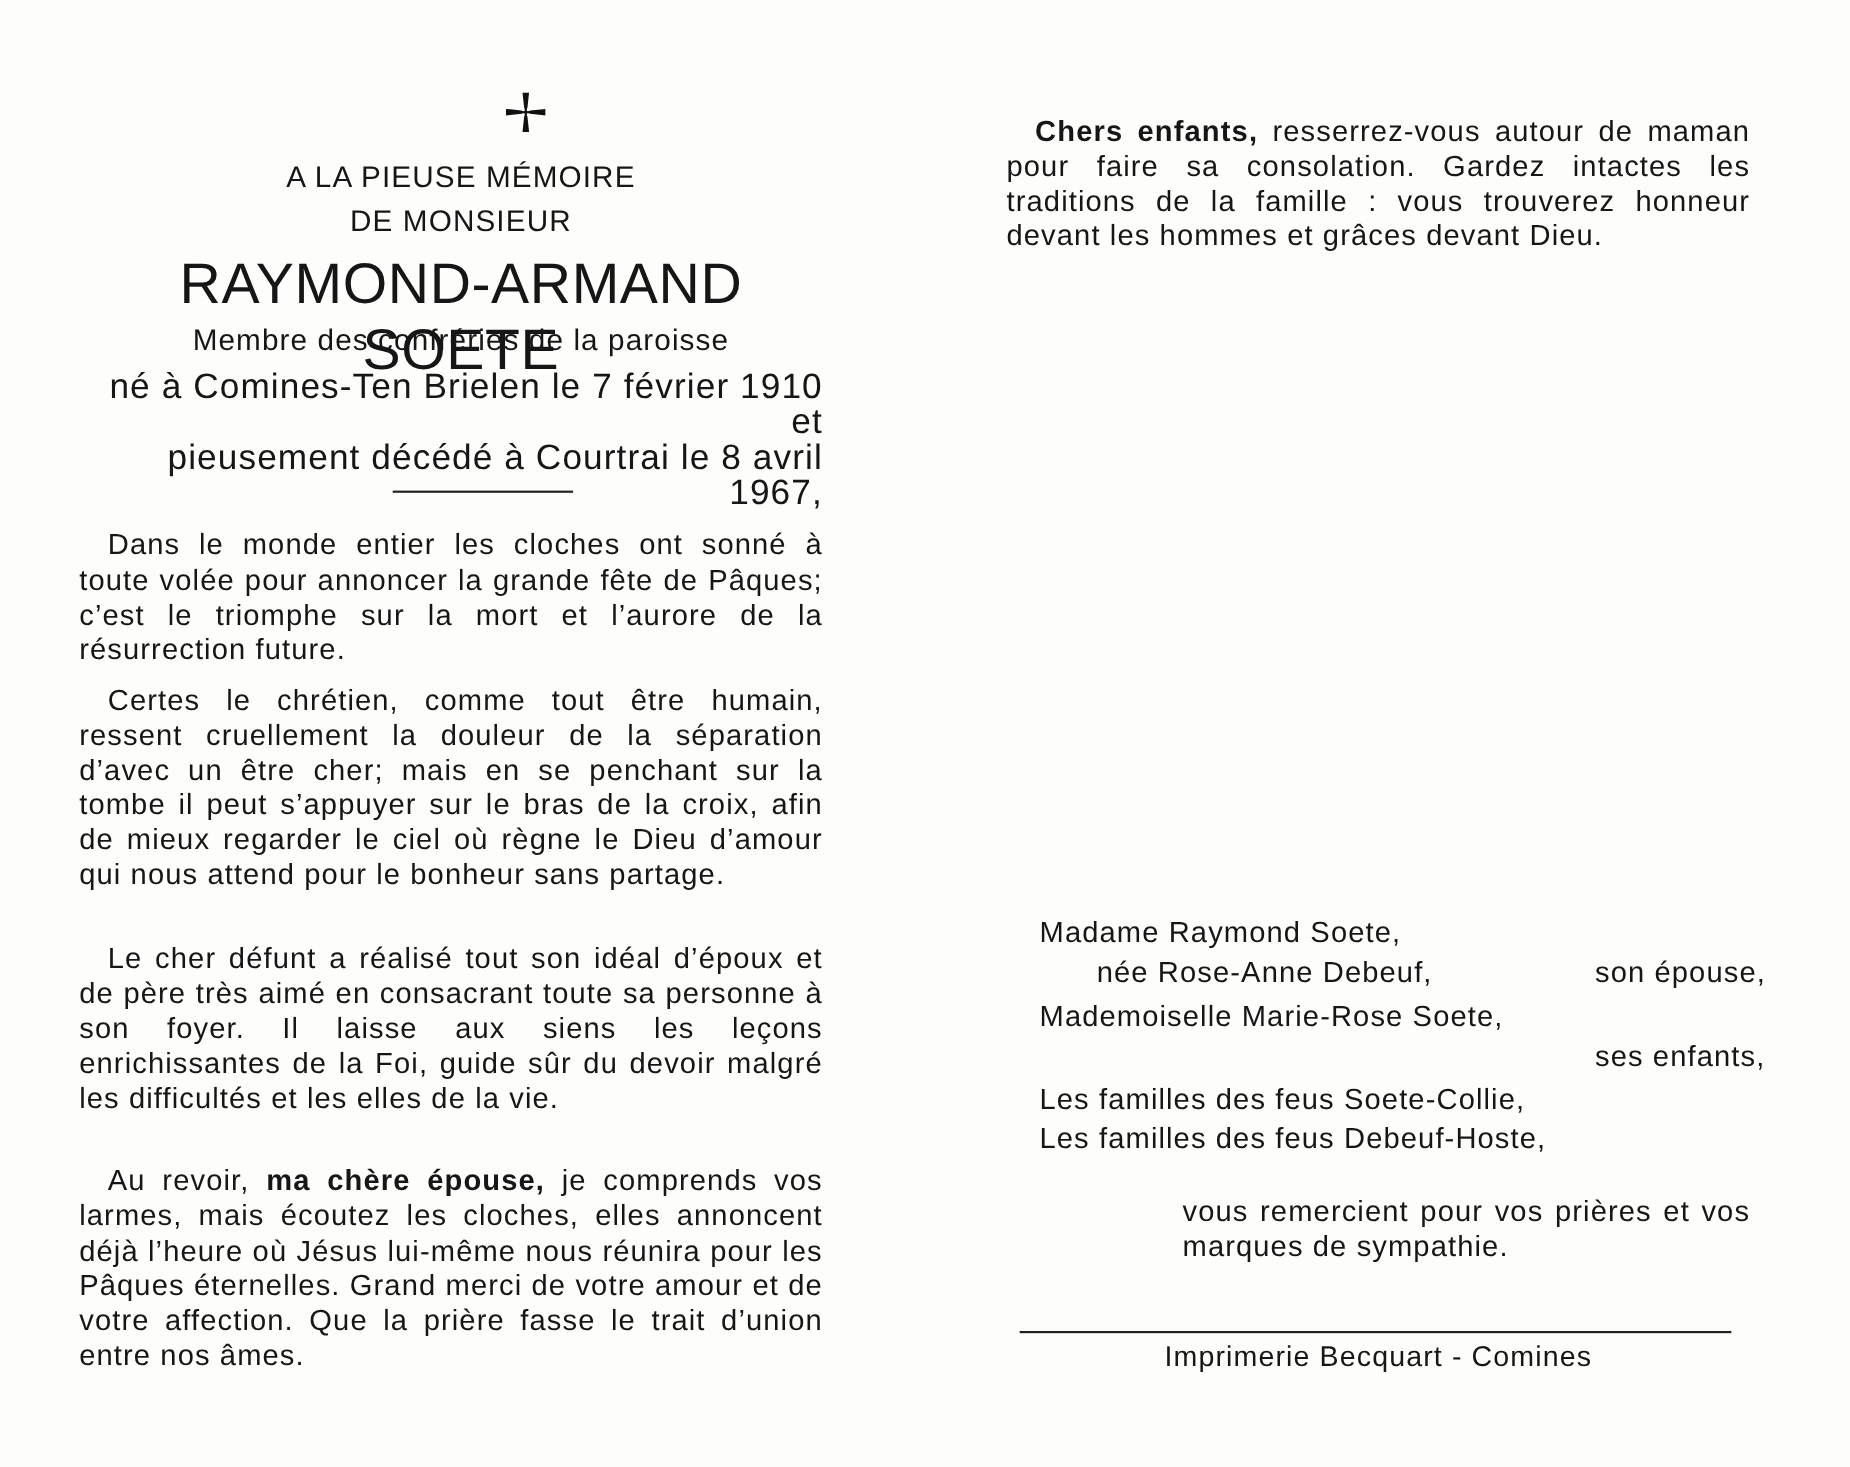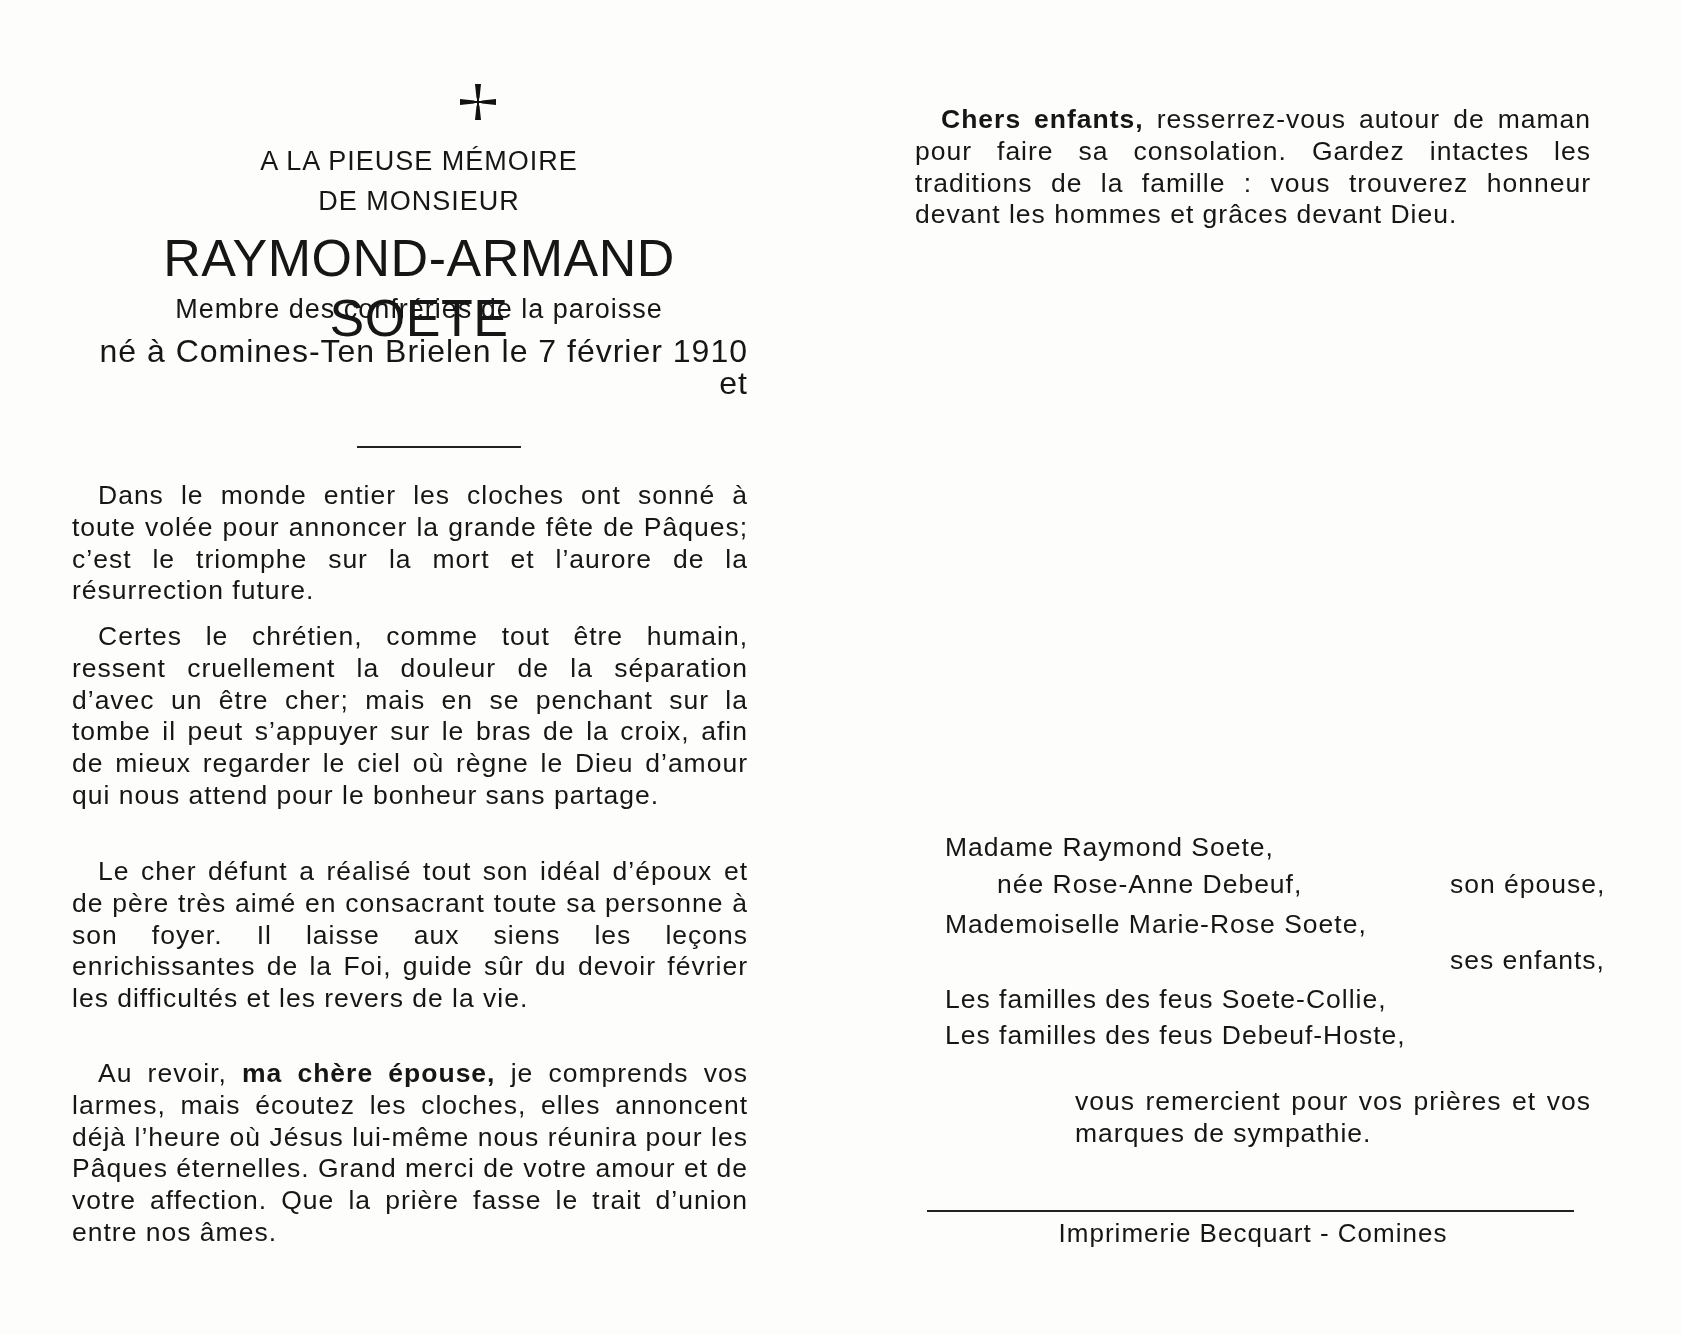--- a/index.html
+++ b/index.html
@@ -57,26 +57,27 @@
     <path d="M15 0 H21 L19.5 14 L18 16 L16.5 14 Z M15 36 H21 L19.5 22 L18 20 L16.5 22 Z M0 15 V21 L14 19.5 L16 18 L14 16.5 Z M36 15 V21 L22 19.5 L20 18 L22 16.5 Z" fill="#111"></path>
     <rect x="17" y="2" width="2" height="32" fill="#111"></rect>
     <rect x="2" y="17" width="32" height="2" fill="#111"></rect>
   </svg>
   <div class="center memoire">A LA PIEUSE MÉMOIRE</div>
   <div class="center monsieur">DE MONSIEUR</div>
   <div class="center name">RAYMOND-ARMAND SOETE</div>
   <div class="center membre">Membre des confréries de la paroisse</div>
   <div class="bio">
     <div>né à Comines-Ten Brielen le 7 février 1910 et</div>
+    <div>pieusement décédé à Courtrai le 8 avril 1967,</div>
   </div>
   <div class="rule"></div>
 
   <div class="para p1"><span class="ind"></span><span>Dans le monde entier les cloches ont sonné à toute volée pour annoncer la grande fête de Pâques; c’est le triomphe sur la mort et l’aurore de la résurrection future.</span></div>
   <div class="para p2"><span class="ind"></span><span>Certes le chrétien, comme tout être humain, ressent cruellement la douleur de la séparation d’avec un être cher; mais en se penchant sur la tombe il peut s’appuyer sur le bras de la croix, afin de mieux regarder le ciel où règne le Dieu d’amour qui nous attend pour le bonheur sans partage.</span></div>
-  <div class="para p3"><span class="ind"></span><span>Le cher défunt a réalisé tout son idéal d’époux et de père très aimé en consacrant toute sa personne à son foyer. Il laisse aux siens les leçons enrichissantes de la Foi, guide sûr du devoir février les difficultés et les revers de la vie.</span></div>
+  <div class="para p3"><span class="ind"></span><span>Le cher défunt a réalisé tout son idéal d’époux et de père très aimé en consacrant toute sa personne à son foyer. Il laisse aux siens les leçons enrichissantes de la Foi, guide sûr du devoir malgré les difficultés et les elles de la vie.</span></div>
   <div class="para p4"><span class="ind"></span><span>Au revoir,</span> <b>ma chère épouse,</b> <span>je comprends vos larmes, mais écoutez les cloches, elles annoncent déjà l’heure où Jésus lui-même nous réunira pour les Pâques éternelles. Grand merci de votre amour et de votre affection. Que la prière fasse le trait d’union entre nos âmes.</span></div>
 </div>
 
 <div class="panel right">
   <div class="chers"><span class="ind" style="display:inline-block;width:26px"></span><b>Chers enfants,</b> <span>resserrez-vous autour de maman pour faire sa consolation. Gardez intactes les traditions de la famille : vous trouverez honneur devant les hommes et grâces devant Dieu.</span></div>
 
   <div class="fam" style="top:832px"><span>Madame Raymond Soete,</span></div>
   <div class="fam" style="top:869px"><span style="padding-left:52px">née Rose-Anne Debeuf,</span><span class="rel">son épouse,</span></div>
   <div class="fam" style="top:909px"><span>Mademoiselle Marie-Rose Soete,</span></div>
   <div class="fam" style="top:945px"><span class="rel">ses enfants,</span></div>

